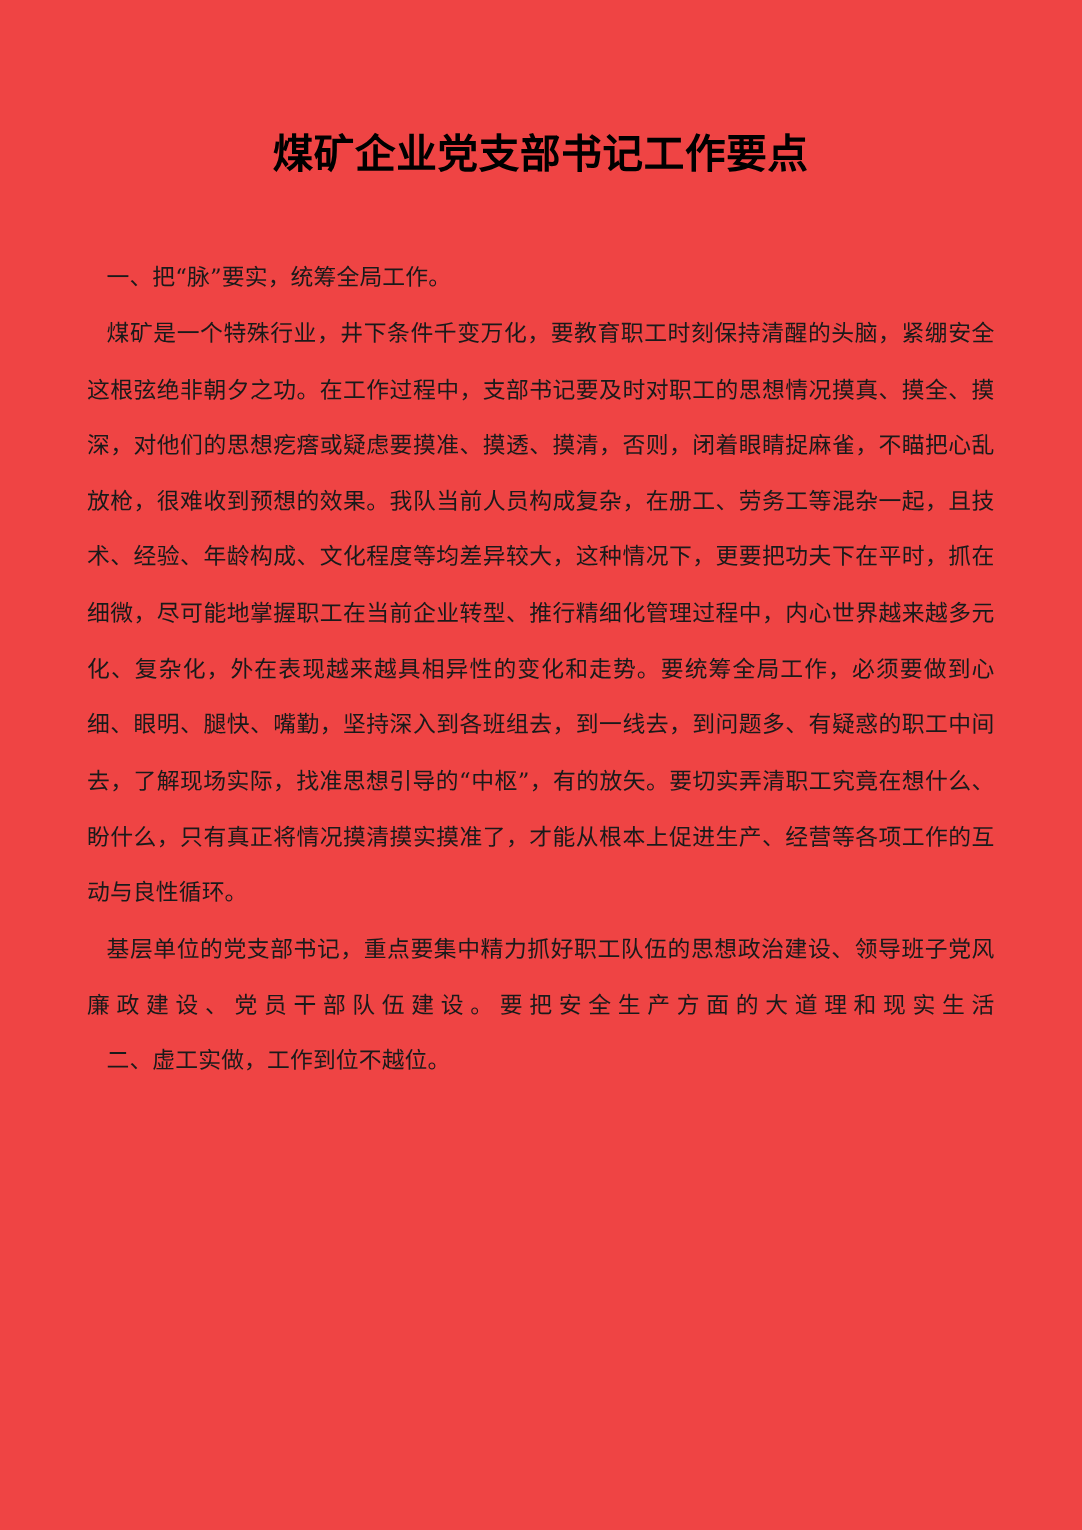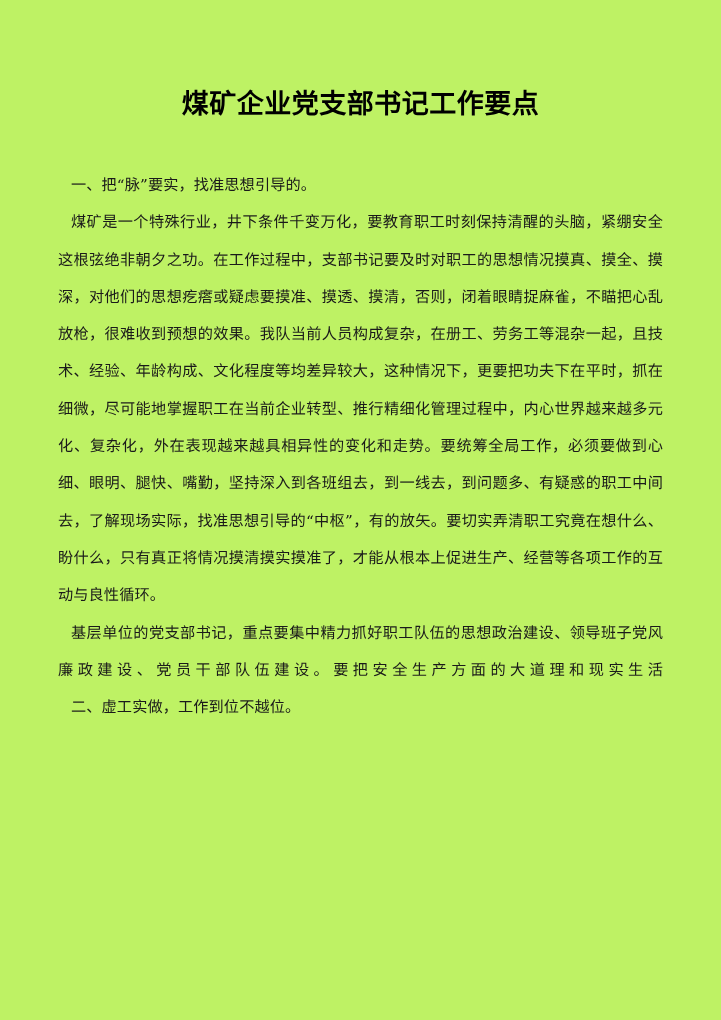--- a/index.html
+++ b/index.html
@@ -10,21 +10,21 @@
   }
   body {
     font-family: "DejaVu Serif", "Liberation Serif", serif;
     color: #000000;
     -webkit-font-smoothing: antialiased;
   }
   .page {
     position: relative;
     width: 721px;
     height: 1020px;
-    background: #bef264;
+    background: #ef4444;
     margin: 0 auto;
     overflow: hidden;
     box-sizing: border-box;
   }
   .doc-body {
     position: absolute;
     left: 58px;
     top: 0;
     width: 605px;
   }
@@ -69,21 +69,21 @@
 
 <div class="page">
 
   <div class="doc-body">
 
     <h1 class="doc-title">煤矿企业党支部书记工作要点</h1>
 
     <div class="title-gap"></div>
 
 
-    <p class="para heading-line">一、把“脉”要实，找准思想引导的。</p>
+    <p class="para heading-line">一、把“脉”要实，统筹全局工作。</p>
 
     <p class="para indent-1">煤矿是一个特殊行业，井下条件千变万化，要教育职工时刻保持清醒的头脑，紧绷安全这根弦绝非朝夕之功。在工作过程中，支部书记要及时对职工的思想情况摸真、摸全、摸深，对他们的思想疙瘩或疑虑要摸准、摸透、摸清，否则，闭着眼睛捉麻雀，不瞄把心乱放枪，很难收到预想的效果。我队当前人员构成复杂，在册工、劳务工等混杂一起，且技术、经验、年龄构成、文化程度等均差异较大，这种情况下，更要把功夫下在平时，抓在细微，尽可能地掌握职工在当前企业转型、推行精细化管理过程中，内心世界越来越多元化、复杂化，外在表现越来越具相异性的变化和走势。要统筹全局工作，必须要做到心细、眼明、腿快、嘴勤，坚持深入到各班组去，到一线去，到问题多、有疑惑的职工中间去，了解现场实际，找准思想引导的“中枢”，有的放矢。要切实弄清职工究竟在想什么、盼什么，只有真正将情况摸清摸实摸准了，才能从根本上促进生产、经营等各项工作的互动与良性循环。</p>
 
     <p class="para indent-1 last-line-full">基层单位的党支部书记，重点要集中精力抓好职工队伍的思想政治建设、领导班子党风廉政建设、党员干部队伍建设。要把安全生产方面的大道理和现实生活</p>
 
     <p class="para heading-line">二、虚工实做，工作到位不越位。</p>
 
   </div>
 
 </div>

